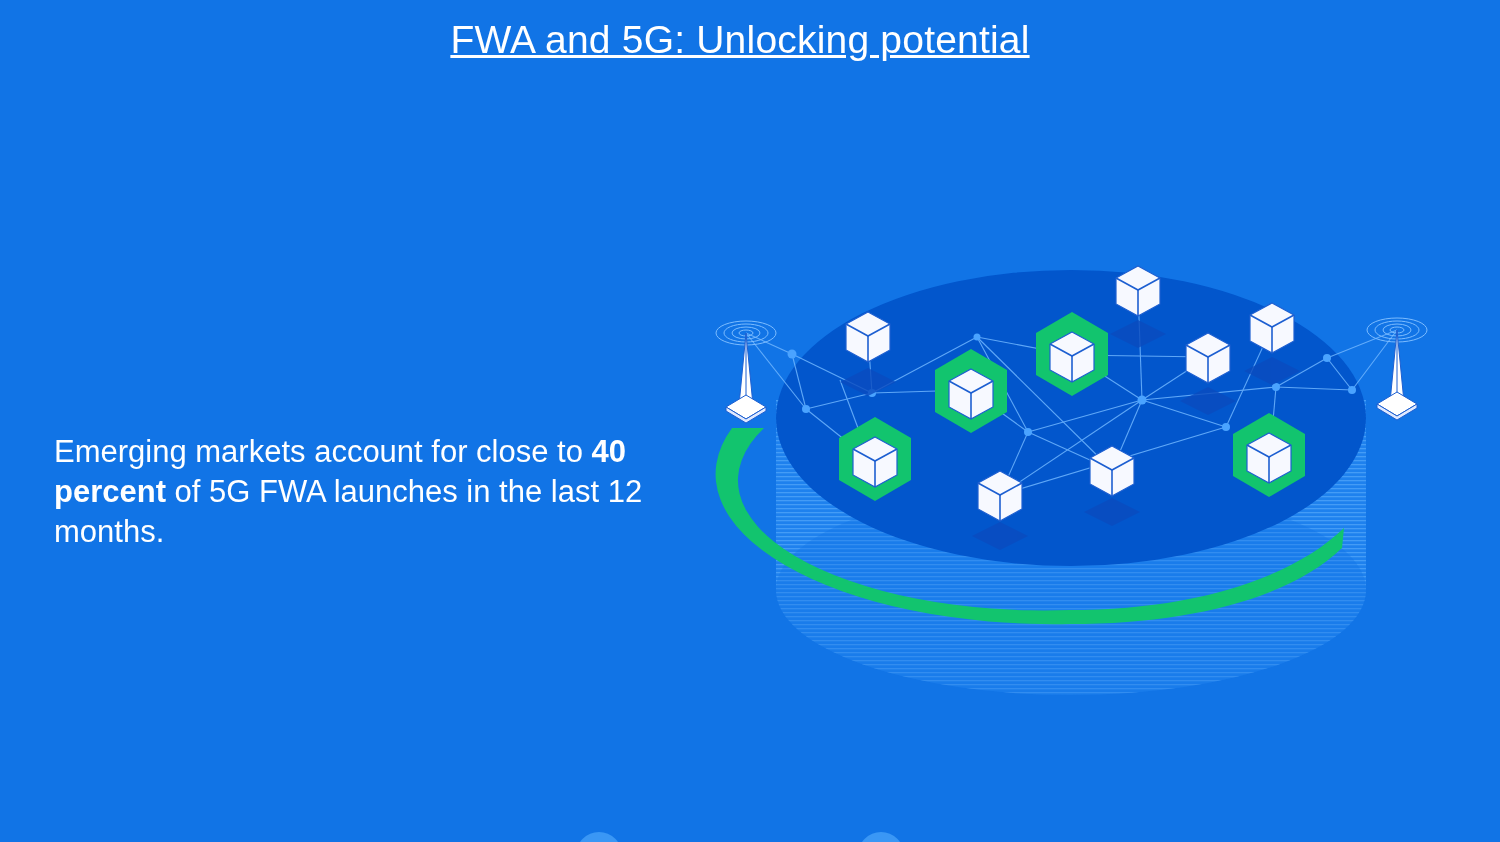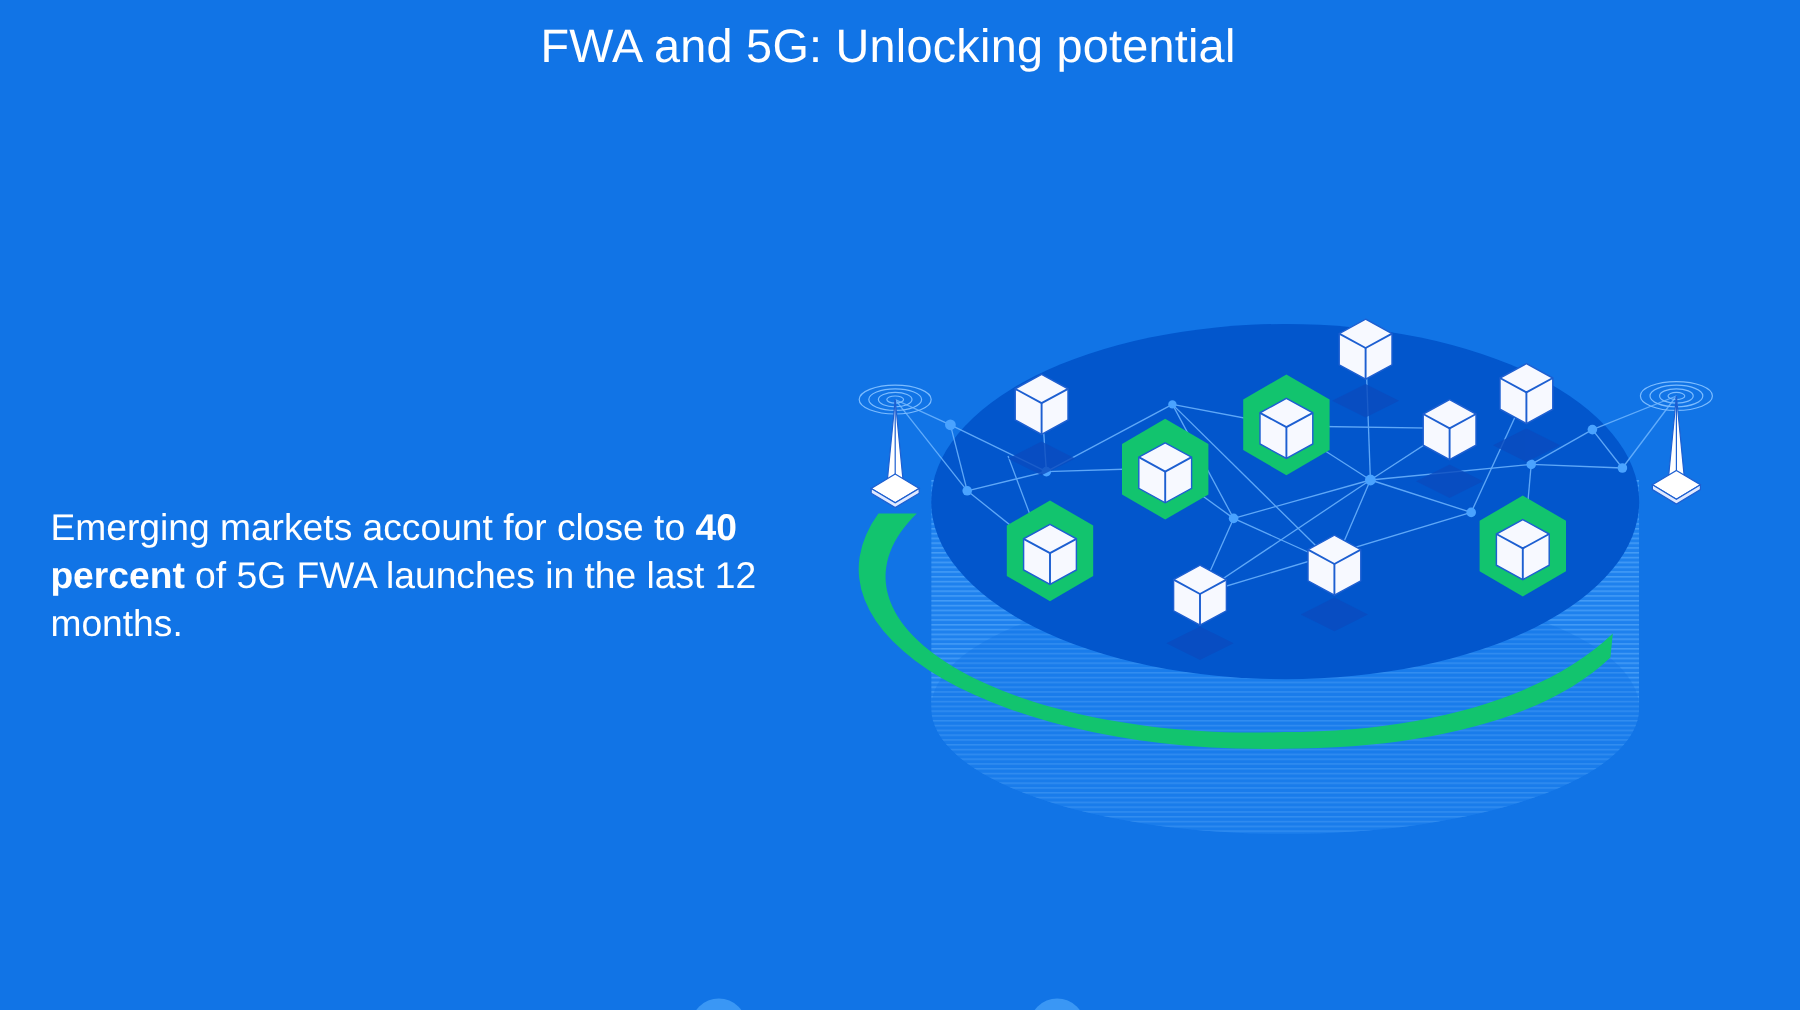--- a/index.html
+++ b/index.html
@@ -22,30 +22,31 @@
       position: absolute;
       top: 18px;
       left: 0;
       width: 1480px;
       text-align: center;
       font-size: 39px;
       font-weight: 400;
       letter-spacing: 0.2px;
       color: #ffffff;
       margin: 0;
+      text-decoration: underline;
     }
     .statement {
       position: absolute;
       left: 42px;
       top: 420px;
       width: 620px;
       font-size: 31px;
       line-height: 40px;
       color: #ffffff;
-      margin: 0;
+      margin: 12px;
     }
     .statement b {
       font-weight: 700;
     }
     .illustration {
       position: absolute;
       left: 700px;
       top: 250px;
       width: 760px;
       height: 470px;

